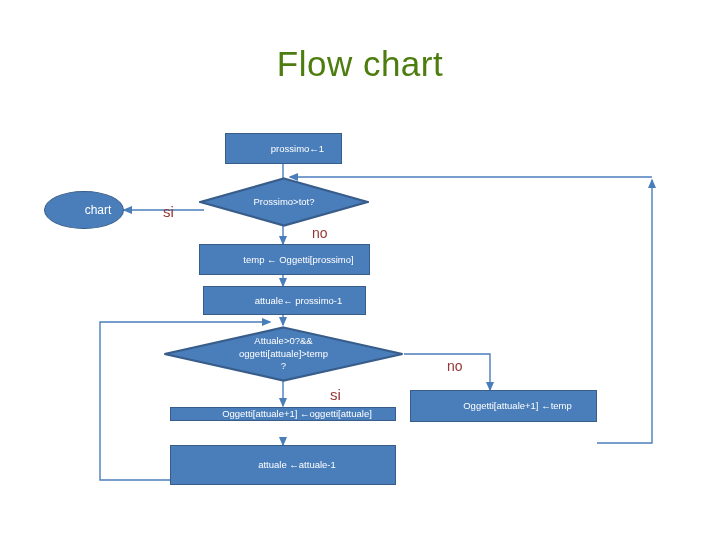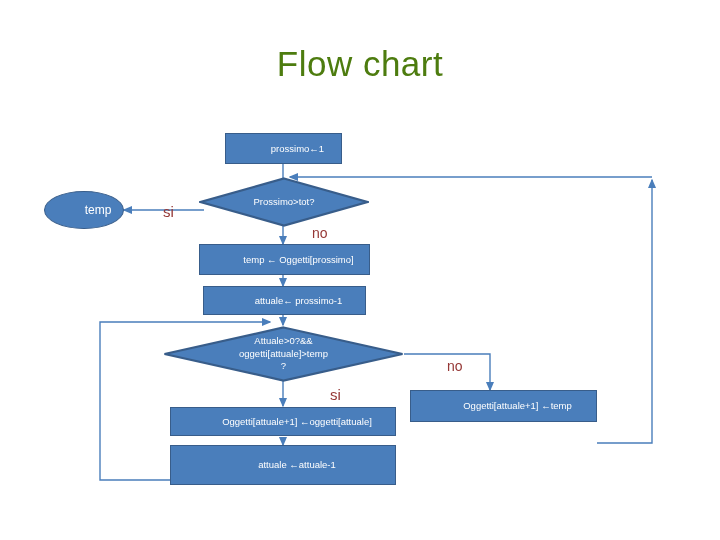--- a/index.html
+++ b/index.html
@@ -131,21 +131,21 @@
 
       <path d="M597,443 L652,443 L652,180" marker-end="url(#ah)"></path>
     </g>
   </svg>
 
   <div class="node proc" style="left:225px; top:133px; width:117px; height:31px;">
     <span>prossimo←1</span>
   </div>
 
   <div class="node term" style="left:44px; top:191px; width:80px; height:38px;">
-    <span>temp</span>
+    <span>chart</span>
   </div>
 
   <div class="dec-wrap" style="left:199px; top:177px; width:170px; height:50px;">
     <svg width="170" height="50" viewBox="0 0 170 50" xmlns="http://www.w3.org/2000/svg">
       <polygon points="85,1.5 168.5,25 85,48.5 1.5,25" fill="#4A7EBB" stroke="#385D8A" stroke-width="2.2"></polygon>
     </svg>
     <div class="dec-label">Prossimo&gt;tot?</div>
   </div>
 
   <div class="node proc" style="left:199px; top:244px; width:171px; height:31px;">
@@ -160,21 +160,21 @@
     <svg width="241" height="56" viewBox="0 0 241 56" xmlns="http://www.w3.org/2000/svg">
       <polygon points="120.5,1.5 239.5,28 120.5,54.5 1.5,28" fill="#4A7EBB" stroke="#385D8A" stroke-width="2.2"></polygon>
     </svg>
     <div class="dec-label" style="flex-direction:column;">
       <span>Attuale&gt;0?&amp;&amp;</span>
       <span>oggetti[attuale]&gt;temp</span>
       <span>?</span>
     </div>
   </div>
 
-  <div class="node proc" style="left:170px; top:407px; width:226px; height:29px;">
+  <div class="node proc" style="left:170px; top:407px; width:226px; height:14px;">
     <span>Oggetti[attuale+1] ←oggetti[attuale]</span>
   </div>
 
   <div class="node proc" style="left:170px; top:445px; width:226px; height:40px;">
     <span>attuale ←attuale-1</span>
   </div>
 
   <div class="node proc" style="left:410px; top:390px; width:187px; height:32px;">
     <span>Oggetti[attuale+1] ←temp</span>
   </div>

